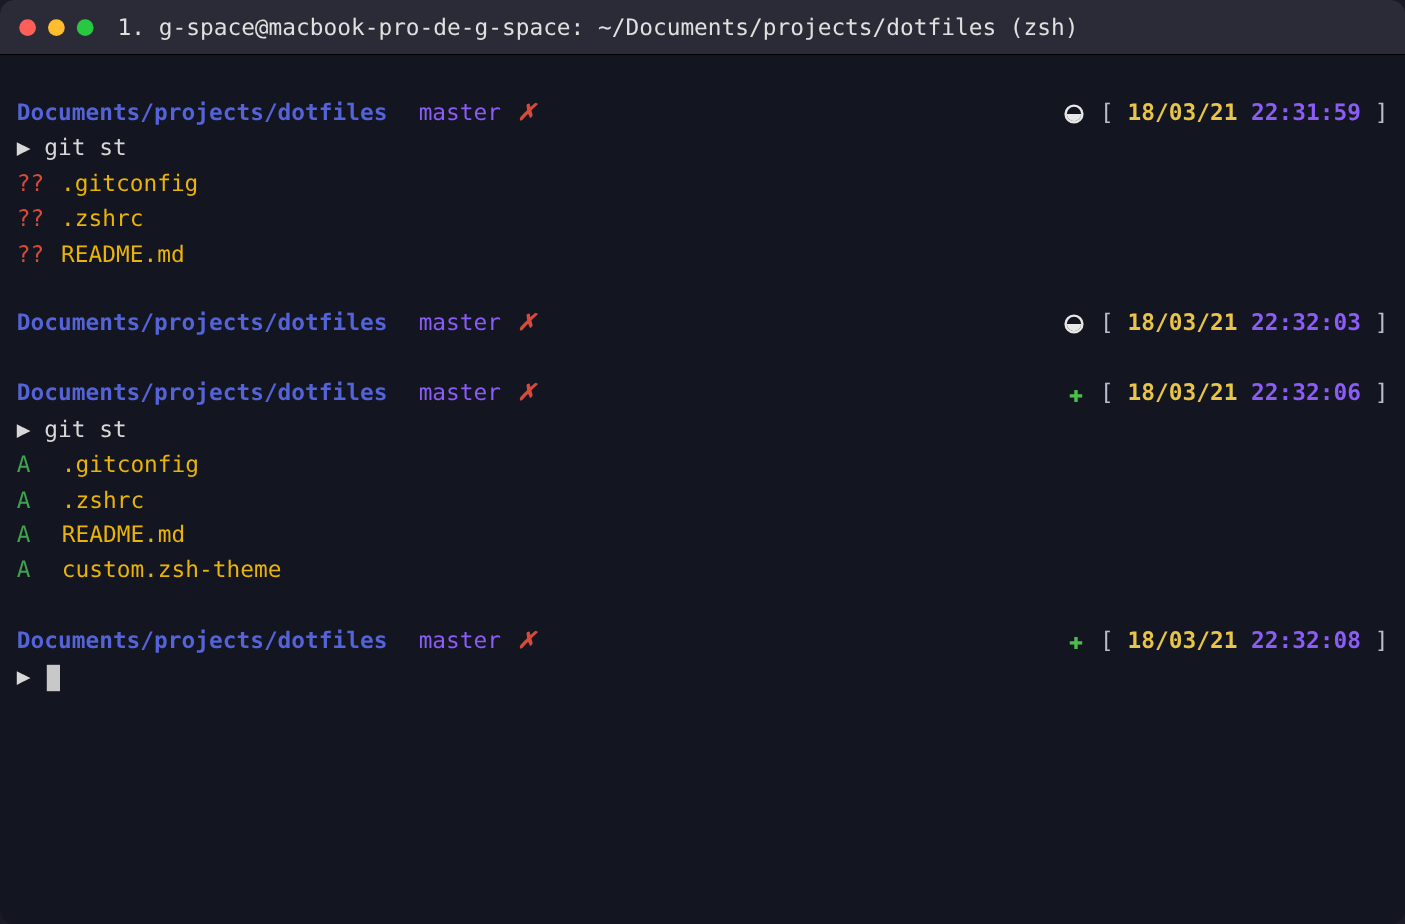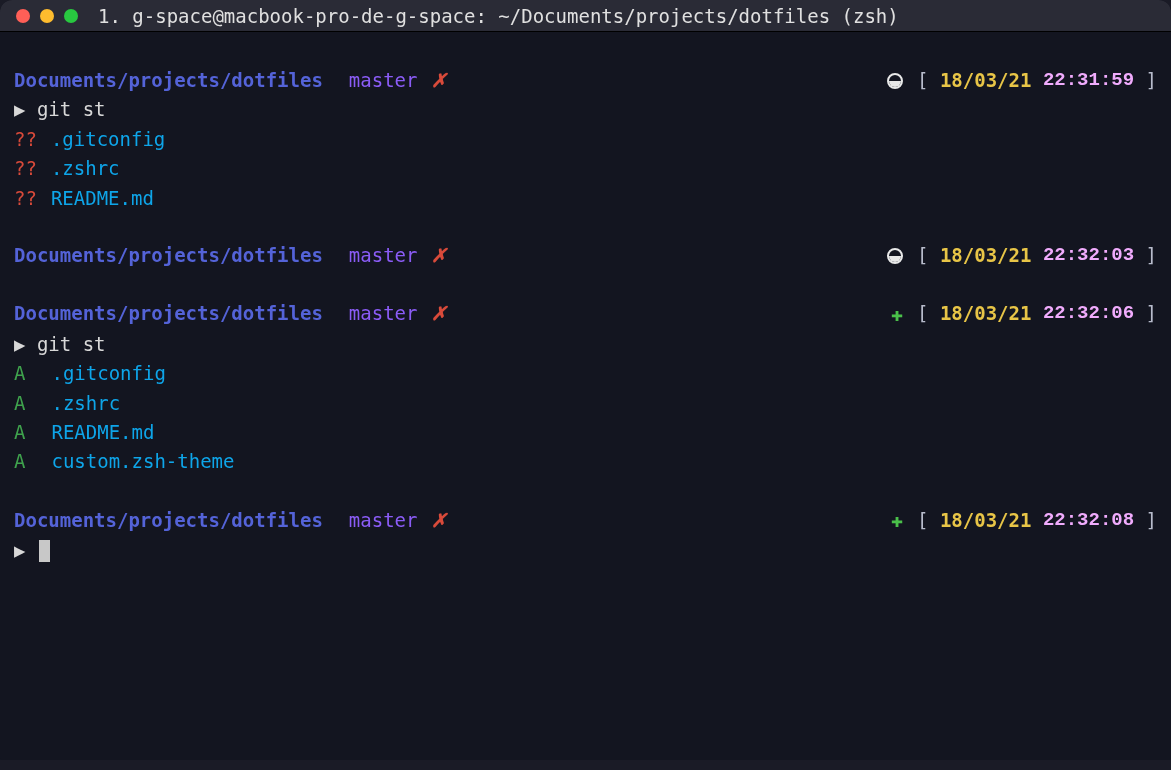--- a/index.html
+++ b/index.html
@@ -8,21 +8,21 @@
       font-family: 'Menlo', 'Monaco', 'Consolas', monospace;
       font-size: 19px;
       color: #c0caf5;
       width: 1171px;
       height: 770px;
       overflow: hidden;
       border-radius: 12px;
     }
     .titlebar {
       background: #2a2b36;
-      height: 32px;
+      height: 46px;
       display: flex;
       align-items: center;
       padding: 0 16px;
       border-top-left-radius: 12px;
       border-top-right-radius: 12px;
       border-bottom: 1px solid #000;
     }
     .traffic-lights {
       display: flex;
       gap: 10px;
@@ -53,21 +53,21 @@
       align-items: center;
       white-space: pre;
     }
     .prompt-left { display: flex; align-items: center; }
     .prompt-right { display: flex; align-items: center; }
     .path { color: #5463d8; font-weight: 600; }
     .branch { color: #8b5cf6; font-weight: 400; }
     .dirty-mark { color: #d84a3a; font-weight: bold; font-style: italic; margin-left: 2px; }
     .bracket { color: #b8bccc; }
     .date { color: #e8c547; font-weight: 600; }
-    .time { color: #f0abfc; font-weight: 600; font-family: Liberation Mono, monospace; }
+    .time { color: #8b5cf6; font-weight: 600; }
     .half-circle {
       width: 16px;
       height: 16px;
       border-radius: 50%;
       border: 2px solid #e8e8e8;
       position: relative;
       display: inline-block;
       overflow: hidden;
       margin-right: 14px;
       vertical-align: middle;
@@ -77,21 +77,21 @@
       position: absolute;
       bottom: 0; left: 0; right: 0;
       height: 50%;
       background: #e8e8e8;
     }
     .plus-icon { color: #4ac04a; font-weight: bold; font-size: 20px; margin-right: 14px; }
     .cmd-line { white-space: pre; color: #d8d8d8; }
     .prompt-marker { color: #d8d8d8; }
     .untracked { color: #d84a3a; }
     .added { color: #3fa34d; }
-    .filename { color: #0ea5e9; }
+    .filename { color: #eab308; }
     .block { margin-bottom: 28px; }
     .block:last-child { margin-bottom: 0; }
     .cursor {
       display: inline-block;
       width: 11px;
       height: 22px;
       background: #c8c8c8;
       vertical-align: middle;
       margin-left: 2px;
     }

